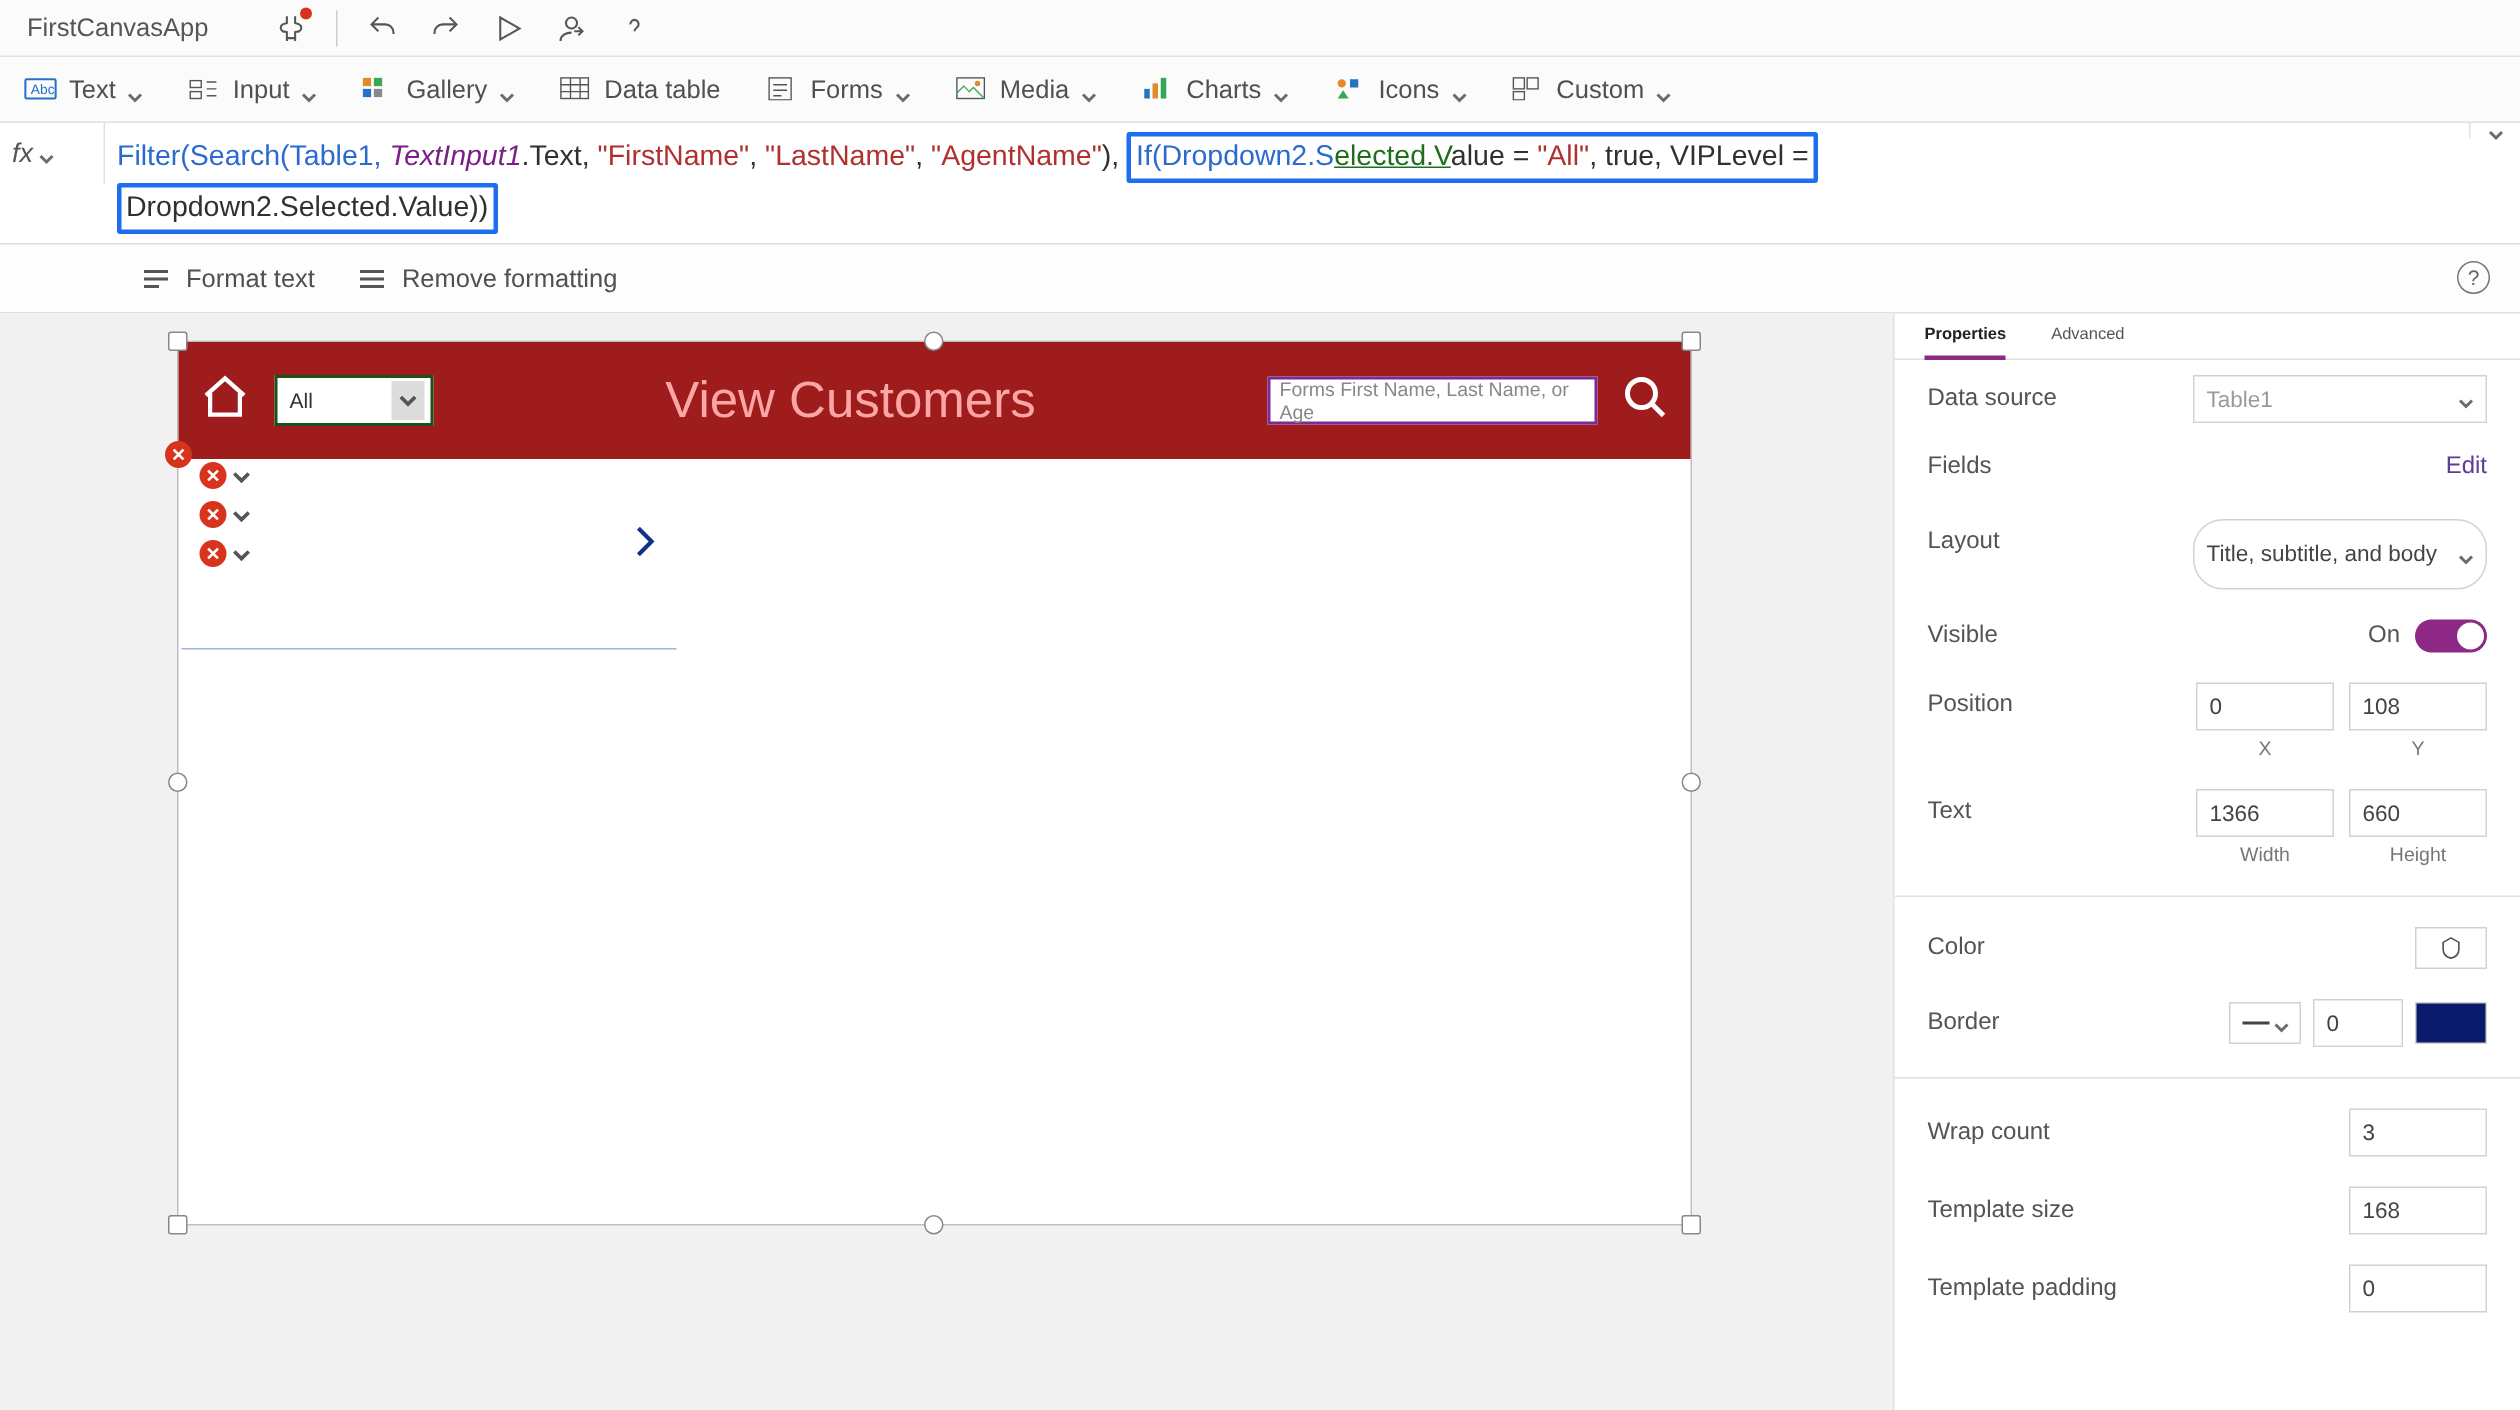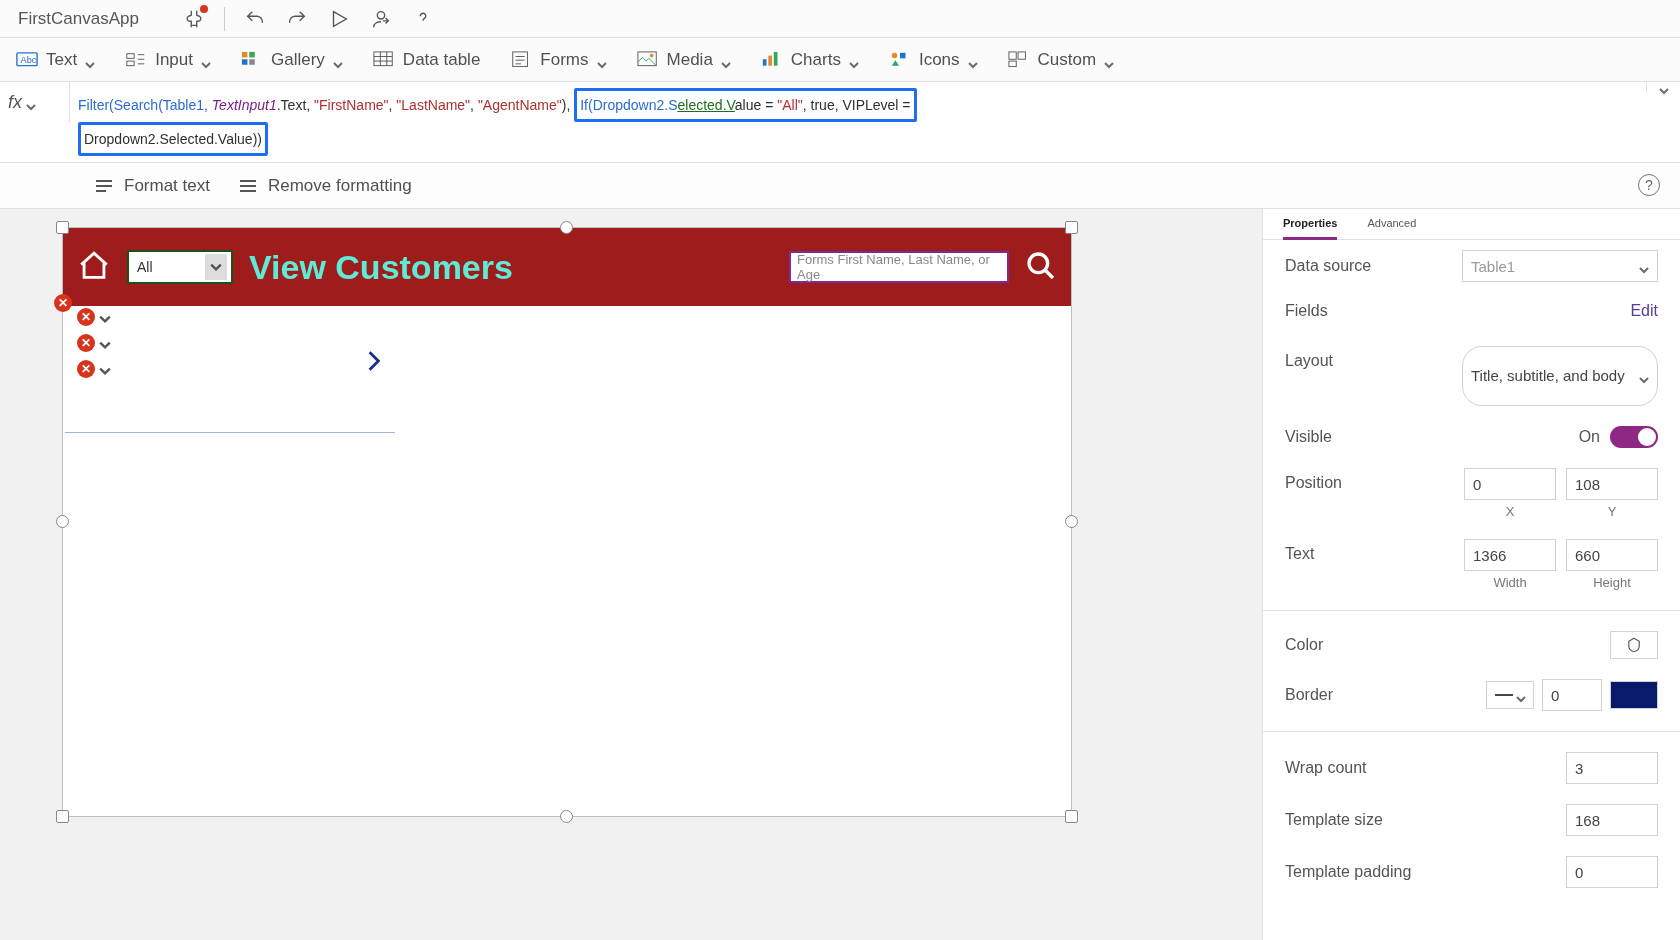--- a/index.html
+++ b/index.html
@@ -26,50 +26,50 @@
   
   .ribbon{height:44px;border-bottom:1px solid var(--border);display:flex;align-items:center;padding:0 16px;gap:30px;background:#fbfbfb;}
   .rbtn{display:flex;align-items:center;gap:8px;color:var(--text);cursor:pointer;font-size:17px;}
   .rbtn .ri{width:22px;height:18px;display:inline-block;}
   .caret{width:10px;height:10px;display:inline-block;}
   .caret svg{width:10px;height:10px;stroke:#6b6b6b;fill:none;stroke-width:2;}
 
   
   .fxwrap{display:flex;align-items:flex-start;border-bottom:1px solid var(--border);background:#fff;}
   .fxlabel{width:70px;padding:10px 8px;display:flex;align-items:center;gap:4px;border-right:1px solid var(--border);color:#555;font-style:italic;font-family:"Segoe UI",serif;}
-  .fxbody{flex:1;padding:6px 12px 6px 8px;font-family:Consolas,monospace;font-size:14px;line-height:28px;color:#303030;position:relative;}
+  .fxbody{flex:1;padding:6px 12px 6px 8px;font-family:Consolas,monospace;font-size:19px;line-height:28px;color:#303030;position:relative;}
   .fxbody .fn{color:#2b6bd0;}
   .fxbody .id{color:#7a1f88;font-style:italic;}
   .fxbody .sel{color:#1d6e1d;text-decoration:underline;}
   .fxbody .str{color:#b03030;}
   .hl{border:3px solid var(--blue-highlight);padding:0 3px;border-radius:2px;display:inline-block;}
   .fx-dd{width:34px;display:flex;align-items:center;justify-content:center;border-left:1px solid var(--border);}
 
   
   .fmtrow{height:46px;padding:0 24px 0 94px;display:flex;align-items:center;gap:28px;border-bottom:1px solid var(--border);position:relative;}
   .fmtrow .fbtn{display:flex;align-items:center;gap:10px;color:var(--text);font-size:17px;cursor:pointer;}
   .fmtrow .help{position:absolute;right:20px;top:11px;width:22px;height:22px;border:1.5px solid #777;border-radius:50%;display:flex;align-items:center;justify-content:center;font-size:14px;color:#666;}
 
   
   .workspace{display:flex;height:calc(940px - 38px - 44px - 62px - 46px);}
   .canvas-area{flex:1;background:#f1f1f1;position:relative;padding:18px 26px;}
-  .canvas{background:#fff;width:1010px;height:590px;border:1px solid #bfbfbf;position:relative;margin-left:36px;}
+  .canvas{background:#fff;width:1010px;height:590px;border:1px solid #bfbfbf;position:relative;margin-left:92px;}
   .sel-handle{width:13px;height:13px;background:#fff;border:1px solid #888;border-radius:2px;position:absolute;}
   .h-tl{top:-7px;left:-7px;} .h-tr{top:-7px;right:-7px;}
   .h-bl{bottom:-7px;left:-7px;} .h-br{bottom:-7px;right:-7px;}
   .h-tm{top:-7px;left:50%;margin-left:-7px;border-radius:50%;}
   .h-bm{bottom:-7px;left:50%;margin-left:-7px;border-radius:50%;}
   .h-ml{top:50%;left:-7px;margin-top:-7px;border-radius:50%;}
   .h-mr{top:50%;right:-7px;margin-top:-7px;border-radius:50%;}
 
   .appbar{height:78px;background:var(--dark-red);display:flex;align-items:center;padding:0 14px;gap:16px;}
   .home-ico svg{width:34px;height:34px;stroke:#fff;fill:none;stroke-width:2;}
   .dd{width:106px;height:34px;background:#fff;border:2px solid #1b511b;display:flex;align-items:center;justify-content:space-between;padding:0 4px 0 8px;font-size:14px;color:#333;}
   .dd .dd-btn{width:22px;height:26px;background:#dcdcdc;display:flex;align-items:center;justify-content:center;}
-  .apptitle{flex:1;text-align:left;color:#5eead4;font-weight:700;font-size:34px;}
+  .apptitle{flex:1;text-align:center;color:#fca5a5;font-weight:400;font-size:34px;}
   .search-box{width:220px;height:32px;background:#fff;border:2px solid #7a2b95;font-size:13px;color:#888;display:flex;align-items:center;padding:0 6px;}
   .mag-ico svg{width:32px;height:32px;stroke:#fff;fill:none;stroke-width:2.5;}
 
   .err-badge{width:18px;height:18px;background:#d8341d;border-radius:50%;color:#fff;display:flex;align-items:center;justify-content:center;font-size:12px;font-weight:bold;position:absolute;}
   .mini-caret{position:absolute;}
   .mini-caret svg{width:12px;height:12px;stroke:#555;fill:none;stroke-width:2;}
 
   .gal-row{height:125px;border-bottom:1px solid #9fb5d9;width:330px;position:relative;}
   .gal-chev{position:absolute;right:10px;top:42px;}
   .gal-chev svg{width:22px;height:22px;stroke:#13318b;fill:none;stroke-width:2.5;}
@@ -347,21 +347,21 @@
           </div>
       </div>
 
       <div class="prow">
         <span>Fields</span>
         <span class="link">Edit</span>
       </div>
 
       <div class="prow tall">
         <span style="padding-top:6px;">Layout</span>
-        <div class="pval-select filled" style="height:60px;border-radius:20px;">
+        <div class="pval-select filled" style="height:47px;border-radius:20px;">
             <span style="line-height:1.2;">Title, subtitle, and body</span>
             <span class="caret"><svg viewBox="0 0 10 10">
                 <path d="M1 3l4 4 4-4"></path>
               </svg></span>
           </div>
       </div>
 
       <div class="prow">
         <span>Visible</span>
         <div style="display:flex;align-items:center;gap:10px;">

